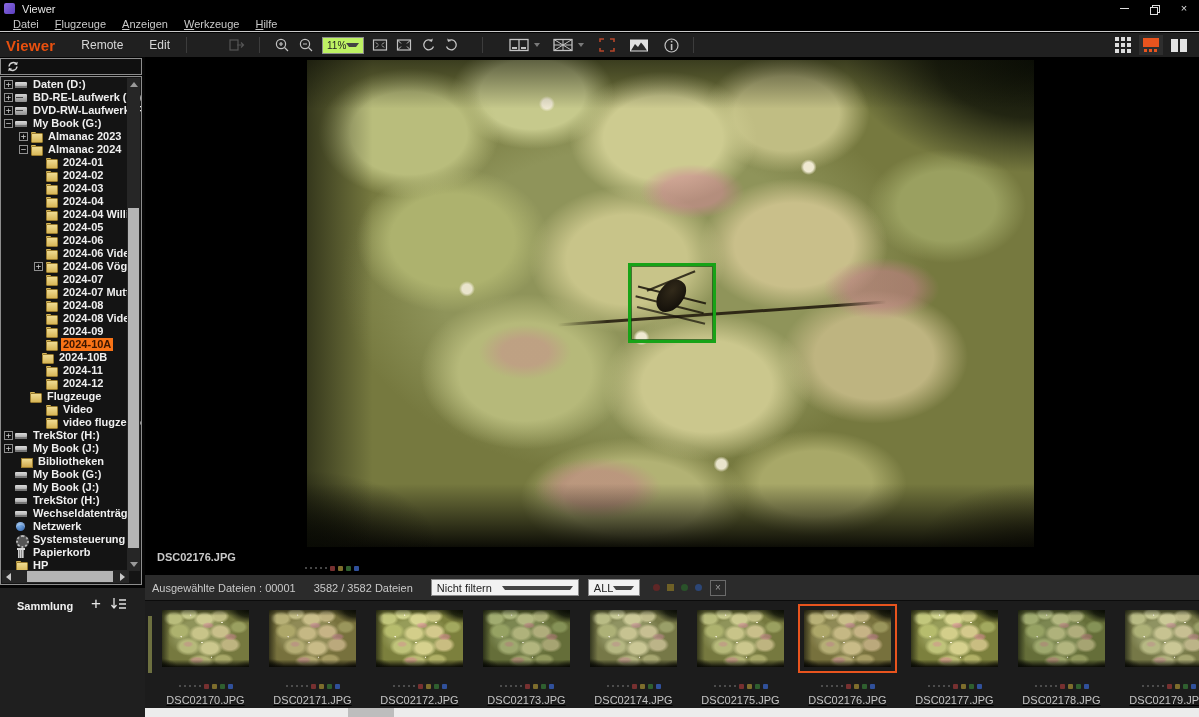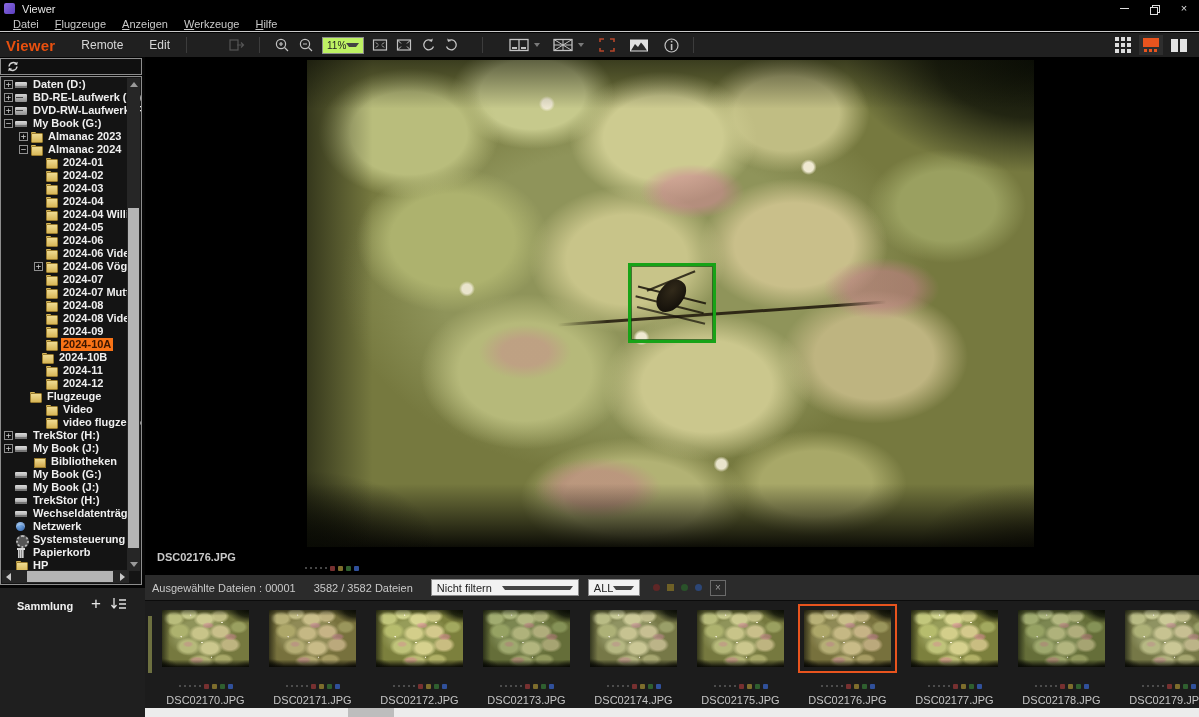--- a/index.html
+++ b/index.html
@@ -133,21 +133,21 @@
   .sb-dd { height:17px; background:#f2f2f2; border:1px solid #8a8a8a; display:flex; align-items:center; padding:0 5px; }
   .sb-dd span { color:#222; font-size:11px; flex:1; }
   .sb-dd.filter { width:148px; margin-left:18px; }
   .sb-dd.cat { width:52px; margin-left:9px; }
   .sb-marks { display:flex; align-items:center; margin-left:13px; gap:7px; }
   .mark { width:7px; height:7px; }
   .mark.c { border-radius:50%; }
   .sb-clear { width:16px; height:16px; border:1px solid #6a6a6a; color:#9a9a9a; font-size:10px; line-height:14px; text-align:center; margin-left:8px; }
 
   
-  .filmstrip { position:absolute; left:0; top:543px; width:1054px; height:108px; background:#1c1c1c; border-top:1px solid #0c0c0c; display:flex; overflow:hidden; padding-left:3px; }
+  .filmstrip { position:absolute; left:0; top:543px; width:1054px; height:108px; background:#1c1c1c; border-top:1px solid #0c0c0c; display:flex; overflow:hidden; padding-left:3px;text-decoration:underline; }
   .edge-sliver { width:4px; height:57px; margin-top:15px; background:#6d7040; flex:none; margin-right:3px; }
   .cell { width:101px; flex:none; margin-right:6px; text-align:center; padding-top:3px; }
   .picwrap { width:99px; margin:0 auto; padding:4px; border:2px solid transparent; }
   .cell.selected .picwrap { border-color:#e8541e; }
   .pic { width:87px; height:57px; margin:0 auto; }
   .cname { color:#c4c4c4; font-size:11px; margin-top:3px; white-space:nowrap; overflow:hidden; }
   .v1 { filter:hue-rotate(-8deg) brightness(.95); }
   .v2 { filter:brightness(1.05) saturate(1.1); }
   .v3 { filter:hue-rotate(6deg) brightness(.9); }
   .v4 { filter:saturate(.85); }
@@ -441,21 +441,21 @@
           <div class="trow" style="padding-left: 2px;">
             <span class="expander">+</span>
             <span class="ticon i-drive"></span>
             <span class="tlabel">TrekStor (H:)</span>
           </div>
           <div class="trow" style="padding-left: 2px;">
             <span class="expander">+</span>
             <span class="ticon i-drive"></span>
             <span class="tlabel">My Book (J:)</span>
           </div>
-          <div class="trow" style="padding-left: 20px;">
+          <div class="trow" style="padding-left: 7px;">
             <span class="expander empty"></span>
             <span class="ticon i-library"></span>
             <span class="tlabel">Bibliotheken</span>
           </div>
           <div class="trow" style="padding-left: 2px;">
             <span class="expander empty"></span>
             <span class="ticon i-drive"></span>
             <span class="tlabel">My Book (G:)</span>
           </div>
           <div class="trow" style="padding-left: 2px;">

